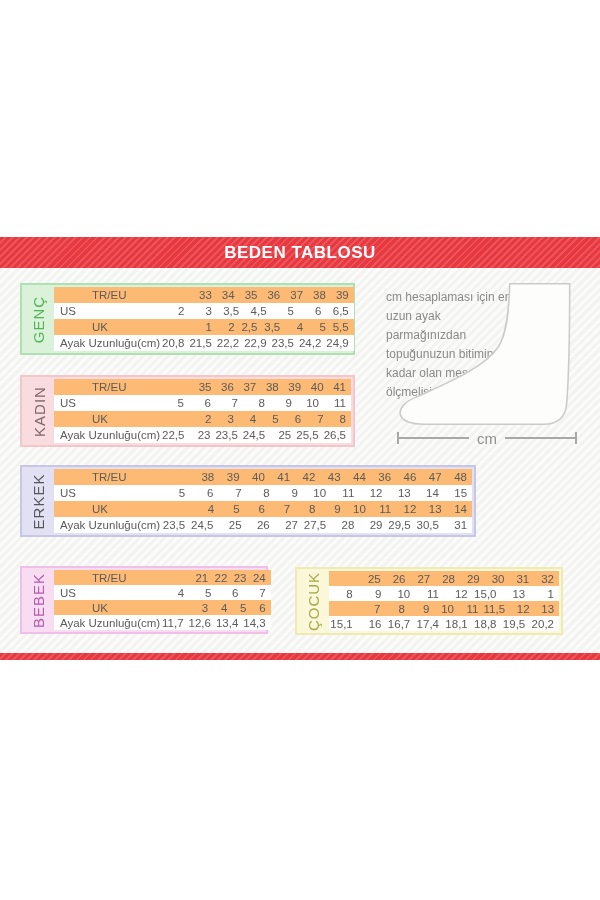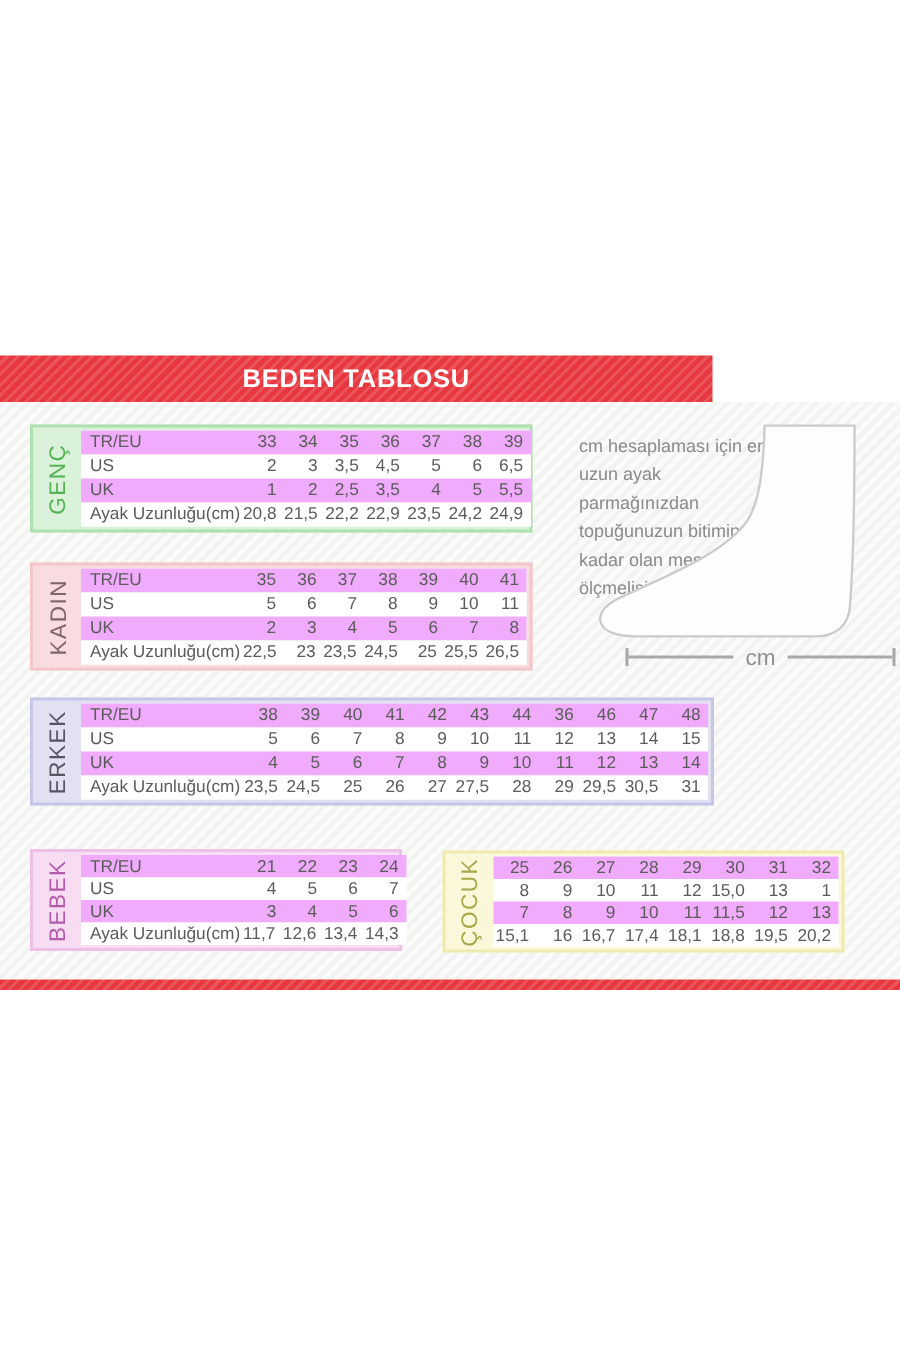--- a/index.html
+++ b/index.html
@@ -2,21 +2,21 @@
 <html><head>
 <meta charset="utf-8">
 <style>
   html,body{margin:0;padding:0;}
   .page{
     position:relative;width:600px;height:900px;background:#ffffff;overflow:hidden;
     font-family:"Liberation Sans", sans-serif;
   }
   
   .title-band{
-    position:absolute;left:0;top:237px;width:475px;height:31px;
+    position:absolute;left:0;top:237px;width:600px;height:31px;
     background-color:#e8383f;
     background-image:repeating-linear-gradient(135deg, rgba(255,255,255,0) 0 3px, rgba(255,255,255,0.14) 3px 5px);
     display:flex;align-items:center;justify-content:center;
   }
   .title-band span{
     color:#ffffff;font-size:17px;font-weight:bold;letter-spacing:0.5px;
   }
   
   .content{
     position:absolute;left:0;top:268px;width:600px;height:385px;
@@ -38,38 +38,38 @@
   .t-bebek{left:20px;  top:298px; width:248px; height:68px;}
   .t-cocuk{left:295px; top:299px; width:268px; height:68px;}
   .label-strip{
     width:30px;flex:0 0 30px;display:flex;align-items:center;justify-content:center;overflow:hidden;
   }
   .label-strip span{
     transform:rotate(-90deg);white-space:nowrap;font-size:15px;letter-spacing:1px;font-weight:400;
   }
   .rows{flex:1;display:flex;flex-direction:column;background:#ffffff;}
   .trow{flex:1;display:flex;align-items:center;}
-  .trow.odd{background:#f0abfc;}
+  .trow.odd{background:#fdba74;padding-left:32px;}
   .trow.even{background:#ffffff;}
   .rowlabel{
     width:108px;flex:0 0 108px;padding-left:6px;box-sizing:border-box;
     font-size:11.5px;color:#5b5b5b;white-space:nowrap;text-align:left;
   }
   .cell{
     flex:1;text-align:right;padding-right:5px;font-size:11.5px;color:#5b5b5b;white-space:nowrap;
   }
   
   .note{
     position:absolute;left:386px;top:20px;width:134px;
     font-size:12px;line-height:19px;color:#8a8a8a;text-align:left;
   }
   .foot-svg{position:absolute;left:393px;top:13px;}
   .measure{
     position:absolute;left:397px;top:162px;width:180px;height:16px;
-    display:flex;align-items:center;margin-left:20px;
+    display:flex;align-items:center;
   }
   .measure .tick{width:2px;height:12px;background:#a8a8a8;flex:0 0 2px;}
   .measure .mline{flex:1;height:2px;background:#a8a8a8;}
   .measure .unit{flex:0 0 auto;margin:0 8px;font-size:15px;color:#8f8f8f;line-height:1;}
 </style>
 </head>
 <body>
 
 <div class="page">
 

